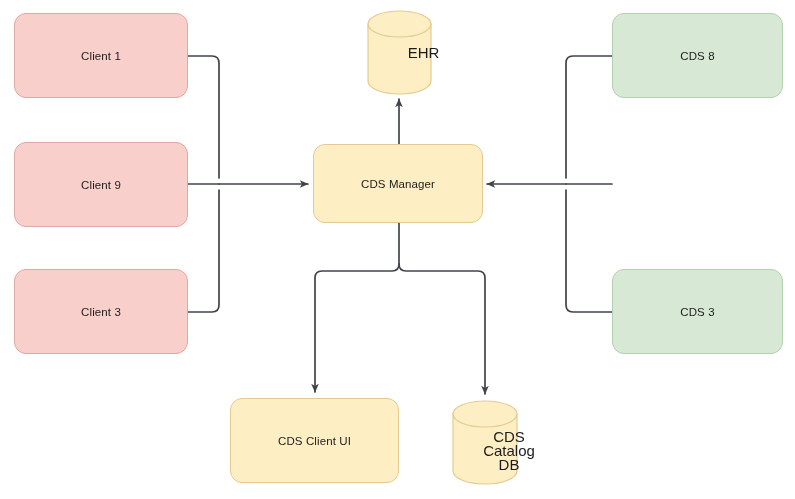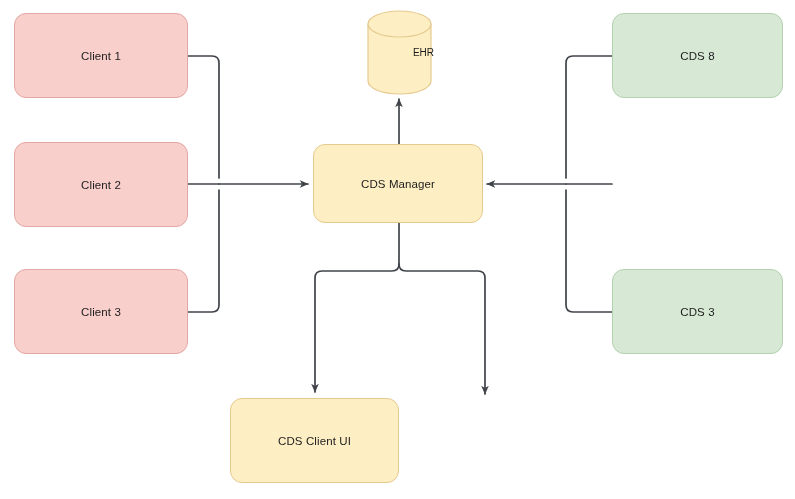--- a/index.html
+++ b/index.html
@@ -75,21 +75,21 @@
     overflow: visible;
   }
   .cylinder .cyl-label {
     position: absolute;
     left: 0;
     right: 0;
     display: flex;
     align-items: center;
     justify-content: center;
     text-align: center;
-    font-size: 10px;
+    font-size: 15px;
     line-height: 14px;
     color: #1c1c1c;
     pointer-events: none;
     margin-left: 48px;
   }
 </style>
 </head>
 <body>
 
 <div id="diagram-canvas">
@@ -126,21 +126,21 @@
 
       <path d="M399,264 Q399,271 406,271 L478,271 Q485,271 485,278 L485,394" marker-end="url(#arrowEnd)"></path>
     </g>
   </svg>
 
   <div class="node node-box client-box" style="left:14px; top:13px; width:174px; height:85px;">
     <span class="node-label">Client 1</span>
   </div>
 
   <div class="node node-box client-box" style="left:14px; top:142px; width:174px; height:85px;">
-    <span class="node-label">Client 2</span>
+    <span class="node-label">Client 9</span>
   </div>
 
   <div class="node node-box client-box" style="left:14px; top:269px; width:174px; height:85px;border-radius:12px;">
     <span class="node-label">Client 3</span>
   </div>
 
   <div class="node node-box cds-box" style="left:612px; top:13px; width:171px; height:85px;">
     <span class="node-label">CDS 8</span>
   </div>
 
@@ -160,14 +160,25 @@
   <div class="cylinder" style="left:367px; top:10px; width:65px; height:85px;">
     <svg width="65" height="85" viewBox="0 0 65 85">
       <path d="M1,14 L1,71 A31.5,13 0 0 0 64,71 L64,14 Z" fill="#fdeec3" stroke="#e5ca8f" stroke-width="1.2"></path>
       <ellipse cx="32.5" cy="14" rx="31.5" ry="13" fill="#fdeec3" stroke="#e5ca8f" stroke-width="1.2"></ellipse>
     </svg>
     <div class="cyl-label" style="top:34px; height:18px;">
       <span>EHR</span>
     </div>
   </div>
 
+  <div class="cylinder" style="left:452px; top:400px; width:66px; height:85px;">
+    <svg width="66" height="85" viewBox="0 0 66 85">
+      <path d="M1,14 L1,71 A32,13 0 0 0 65,71 L65,14 Z" fill="#fdeec3" stroke="#e5ca8f" stroke-width="1.2"></path>
+      <ellipse cx="33" cy="14" rx="32" ry="13" fill="#fdeec3" stroke="#e5ca8f" stroke-width="1.2"></ellipse>
+    </svg>
+    <div class="cyl-label" style="top:27px; height:48px; flex-direction:column; justify-content:center;">
+      <span>CDS</span>
+      <span>Catalog</span>
+      <span>DB</span>
+    </div>
+  </div>
 
 </div>
 
 </body></html>

